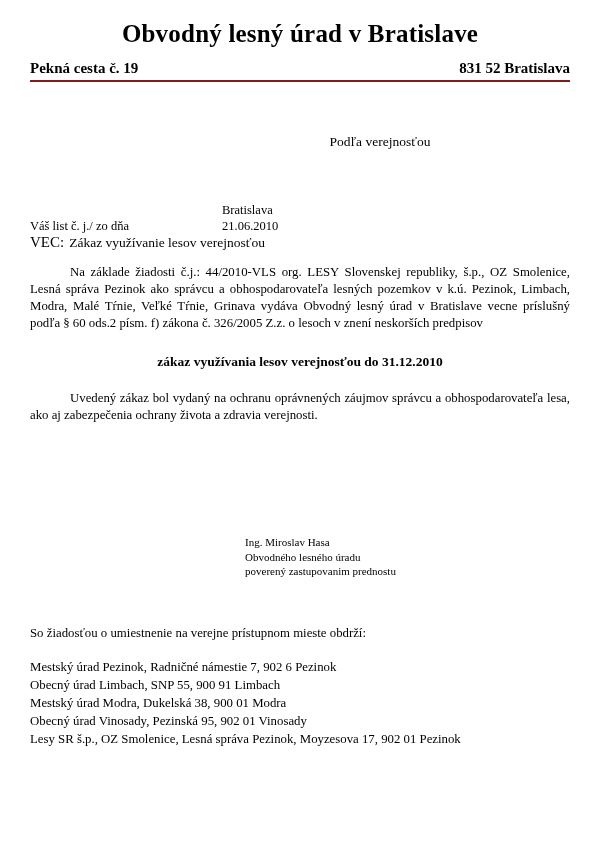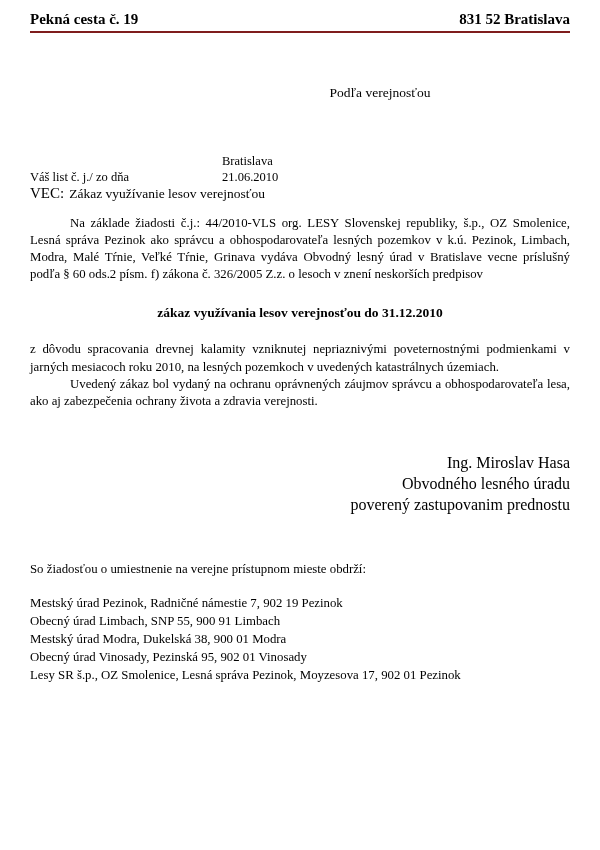--- a/index.html
+++ b/index.html
@@ -96,23 +96,23 @@
     margin-top: 20px;
     font-size: 12.8px;
     line-height: 1.34;
     text-align: justify;
   }
   .reason-block p { margin: 0; }
   .reason-block p.indent { text-indent: 40px; }
 
   
   .signature {
-    margin-top: 42px;
-    text-align: right;
-    font-size: 16px;
+    margin-top: 111px;
+    text-align: left;
+    font-size: 11px;
     line-height: 1.32;
     padding-left: 215px;
   }
   .signature div { white-space: nowrap; }
 
   
   .distribution-intro {
     margin-top: 47px;
     font-size: 12.8px;
   }
@@ -123,20 +123,21 @@
     list-style: none;
     padding: 0;
   }
   .distribution-list li { white-space: nowrap; }
 </style>
 </head>
 <body>
 
 <div class="page">
 
+  <div class="letterhead-title">Obvodný lesný úrad v Bratislave</div>
 
   <div class="letterhead-address">
     <span>Pekná cesta č. 19</span>
     <span>831 52  Bratislava</span>
   </div>
 
   <div class="addressee">Podľa verejnosťou</div>
 
   <div class="ref-row">
     <div class="ref-col-your">
@@ -150,33 +151,32 @@
 
   <div class="subject">
     <span class="subject-label">VEC:</span><span class="subject-text">Zákaz využívanie lesov verejnosťou</span>
   </div>
 
   <p class="body-para">Na základe žiadosti č.j.: 44/2010-VLS org. LESY Slovenskej republiky, š.p., OZ Smolenice, Lesná správa Pezinok ako správcu a obhospodarovateľa lesných pozemkov v k.ú. Pezinok, Limbach, Modra, Malé Tŕnie, Veľké Tŕnie, Grinava vydáva Obvodný lesný úrad v Bratislave vecne príslušný podľa § 60 ods.2 písm. f) zákona č. 326/2005 Z.z. o lesoch v znení neskorších predpisov</p>
 
   <div class="ban-headline">zákaz využívania lesov verejnosťou do 31.12.2010</div>
 
   <div class="reason-block">
-    <p>z dôvodu spracovania drevnej kalamity vzniknutej nepriaznivými poveternostnými podmienkami v jarných mesiacoch roku 2010, na lesných pozemkoch v uvedených katastrálnych územiach.</p>
     <p class="indent">Uvedený zákaz bol vydaný na ochranu oprávnených záujmov správcu a obhospodarovateľa lesa, ako aj zabezpečenia ochrany života a zdravia verejnosti.</p>
   </div>
 
   <div class="signature">
     <div>Ing. Miroslav Hasa</div>
     <div>Obvodného lesného úradu</div>
     <div>poverený zastupovanim prednostu</div>
   </div>
 
   <div class="distribution-intro">So žiadosťou o umiestnenie na verejne prístupnom mieste obdrží:</div>
 
   <ul class="distribution-list">
-    <li>Mestský úrad Pezinok, Radničné námestie 7, 902 19 Pezinok</li>
+    <li>Mestský úrad Pezinok, Radničné námestie 7, 902 6 Pezinok</li>
     <li>Obecný úrad Limbach, SNP 55, 900 91 Limbach</li>
     <li>Mestský úrad Modra, Dukelská 38, 900 01 Modra</li>
     <li>Obecný úrad Vinosady, Pezinská 95, 902 01 Vinosady</li>
     <li>Lesy SR š.p., OZ Smolenice, Lesná správa Pezinok, Moyzesova 17, 902 01 Pezinok</li>
   </ul>
 
 </div>
 
 </body></html>

